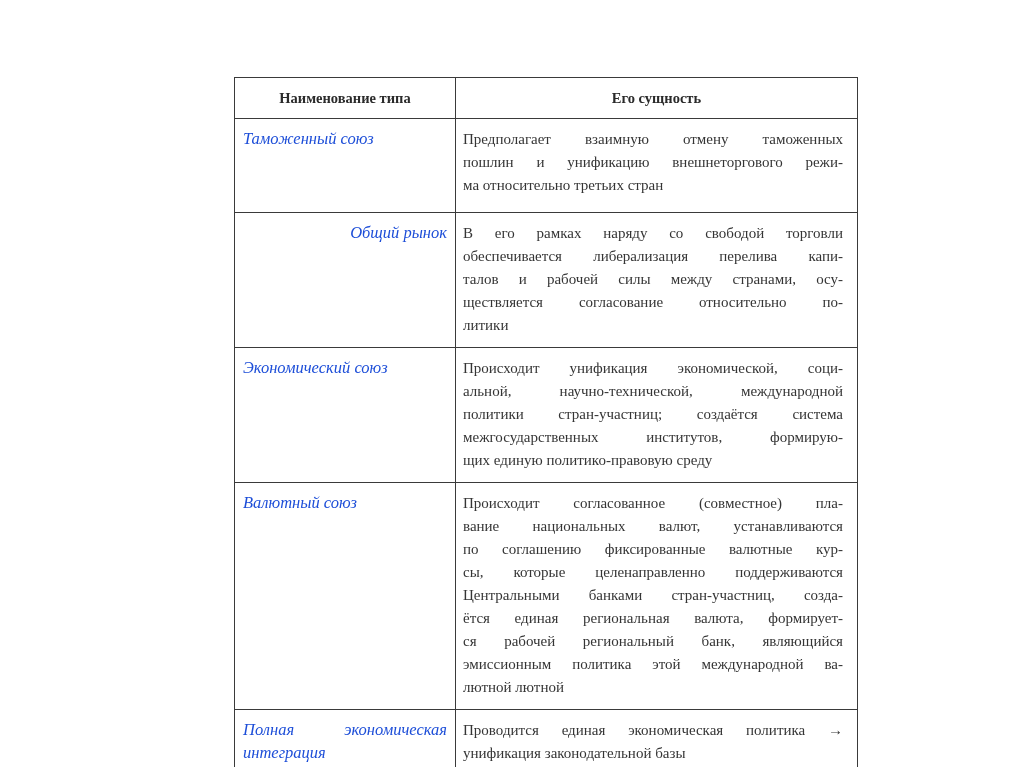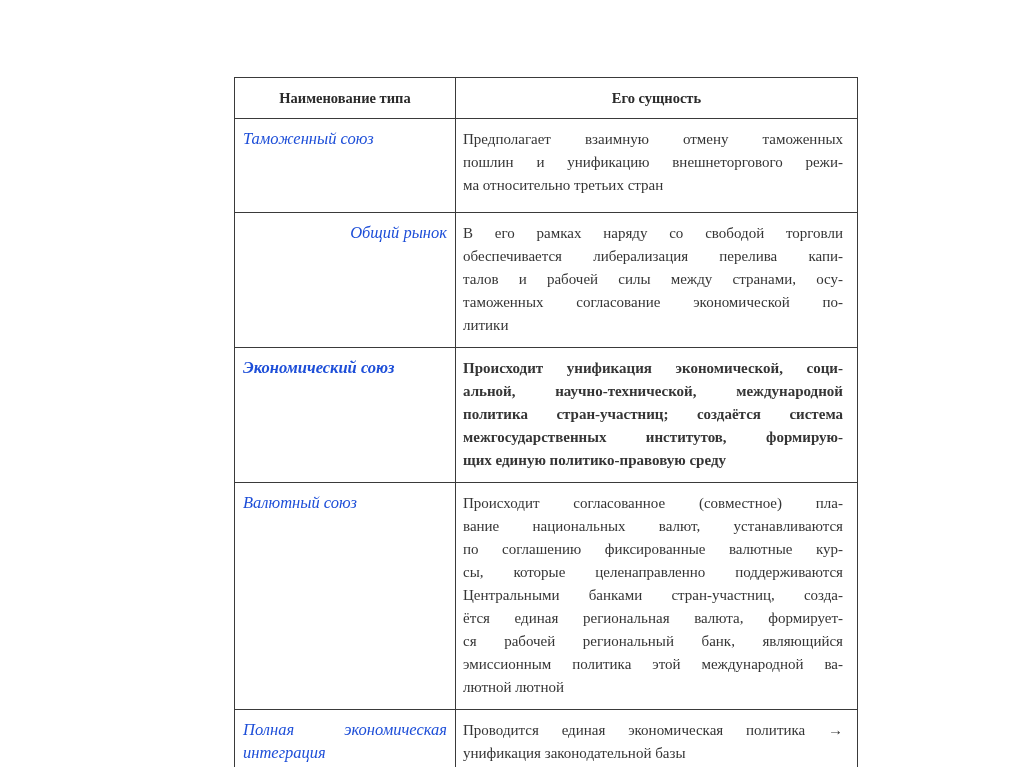--- a/index.html
+++ b/index.html
@@ -19,21 +19,21 @@
   .tbl td.type {
     font-style: italic; font-size: 16.5px; padding: 8px 8px 8px 8px; line-height: 23px;
     color: #1d4ed8;
   }
   .tbl td.desc {
     font-size: 15px; padding: 9px 14px 10px 7px; line-height: 23px;
     text-align: justify; color: #353535;
   }
   .r1 td { height: 74px; }
   .r2 td { height: 114px; text-align: right; }
-  .r3 td { height: 113px; font-weight: bold; }
+  .r3 td { height: 113px; }
   .r4 td { height: 207px; }
   .r5 td { height: 49px; }
   .line { display: block; text-align: justify; text-align-last: justify; }
   .line.last { text-align-last: left; }
 </style>
 </head>
 <body>
 
 <table class="tbl">
   <colgroup>
@@ -54,30 +54,30 @@
         <span class="line">пошлин и унификацию внешнеторгового режи-</span>
         <span class="line last">ма относительно третьих стран</span>
       </td>
     </tr>
     <tr class="r2">
       <td class="type">Общий рынок</td>
       <td class="desc">
         <span class="line">В его рамках наряду со свободой торговли</span>
         <span class="line">обеспечивается либерализация перелива капи-</span>
         <span class="line">талов и рабочей силы между странами, осу-</span>
-        <span class="line">таможенных согласование экономической по-</span>
+        <span class="line">ществляется согласование относительно по-</span>
         <span class="line last">литики</span>
       </td>
     </tr>
     <tr class="r3">
       <td class="type">Экономический союз</td>
       <td class="desc">
         <span class="line">Происходит унификация экономической, соци-</span>
         <span class="line">альной, научно-технической, международной</span>
-        <span class="line">политика стран-участниц; создаётся система</span>
+        <span class="line">политики стран-участниц; создаётся система</span>
         <span class="line">межгосударственных институтов, формирую-</span>
         <span class="line last">щих единую политико-правовую среду</span>
       </td>
     </tr>
     <tr class="r4">
       <td class="type">Валютный союз</td>
       <td class="desc">
         <span class="line">Происходит согласованное (совместное) пла-</span>
         <span class="line">вание национальных валют, устанавливаются</span>
         <span class="line">по соглашению фиксированные валютные кур-</span>

